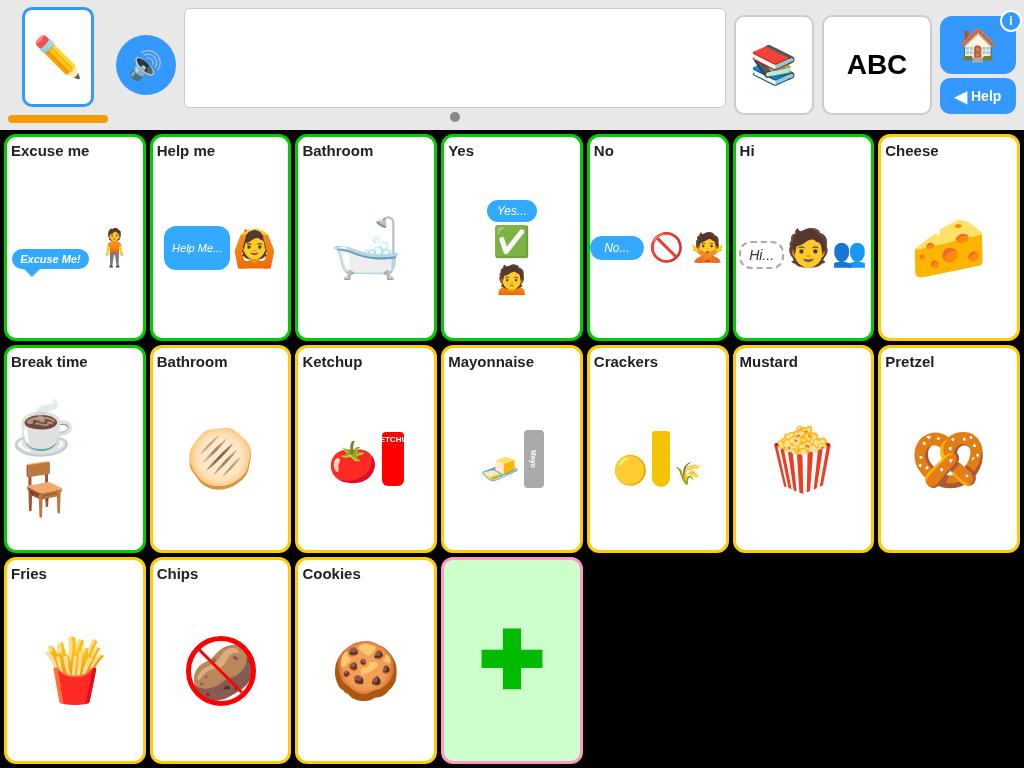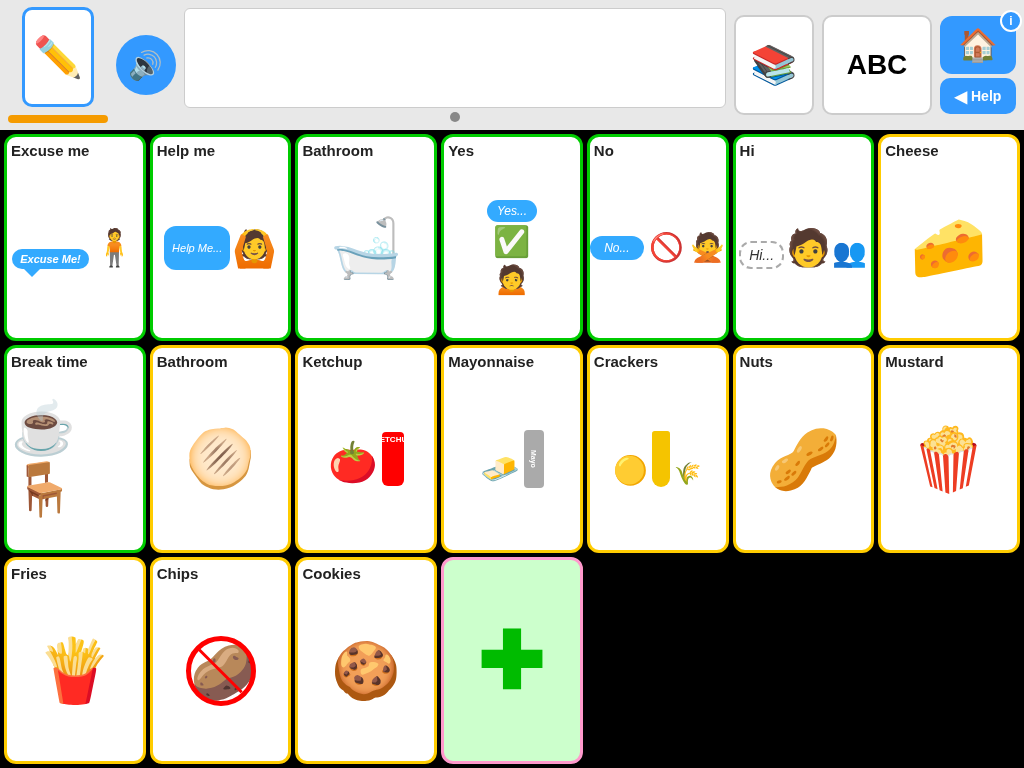--- a/index.html
+++ b/index.html
@@ -399,31 +399,31 @@
     <div class="cell yellow-border">
       <span class="cell-label">Crackers</span>
       <div class="cell-img">
         <div style="display:flex;align-items:flex-end;gap:4px;">
           <span style="font-size:28px;">🟡</span>
           <div style="width:18px;height:56px;background:#f5c400;border-radius:3px 3px 10px 10px;"></div>
           <span style="font-size:22px;">🌾</span>
         </div>
       </div>
     </div>
-    <div class="cell yellow-border">
-      <span class="cell-label">Nuts</span>
-      <div class="cell-img">
-        <span style="font-size:60px;">🥜</span>
-      </div>
-    </div>
 
     <div class="cell yellow-border">
       <span class="cell-label">Mustard</span>
       <div class="cell-img">
         <span style="font-size:62px;">🍿</span>
+      </div>
+    </div>
+    <div class="cell yellow-border">
+      <span class="cell-label">Pretzel</span>
+      <div class="cell-img">
+        <span style="font-size:62px;">🥨</span>
       </div>
     </div>
     <div class="cell yellow-border">
       <span class="cell-label">Fries</span>
       <div class="cell-img">
         <span style="font-size:62px;">🍟</span>
       </div>
     </div>
     <div class="cell yellow-border">
       <span class="cell-label">Chips</span>

